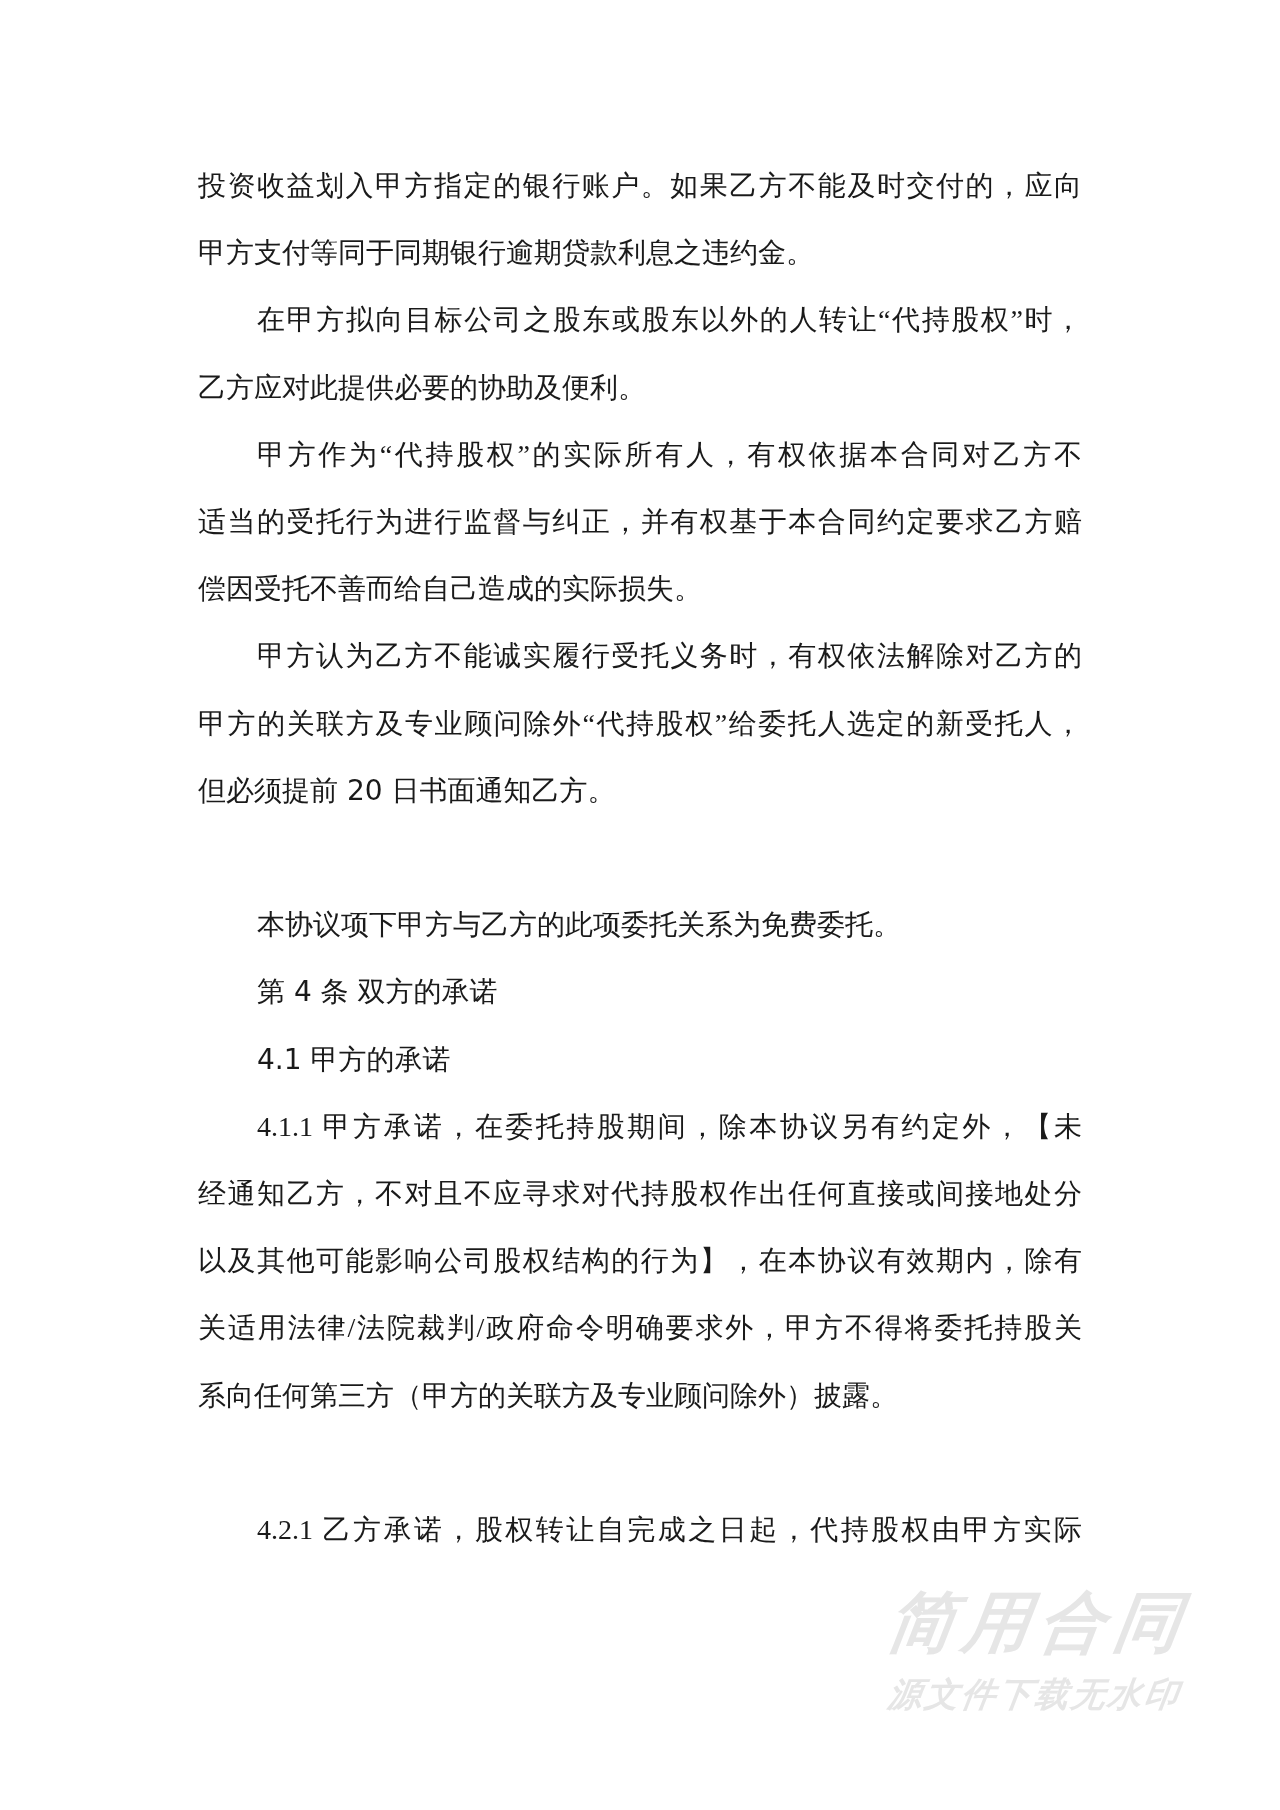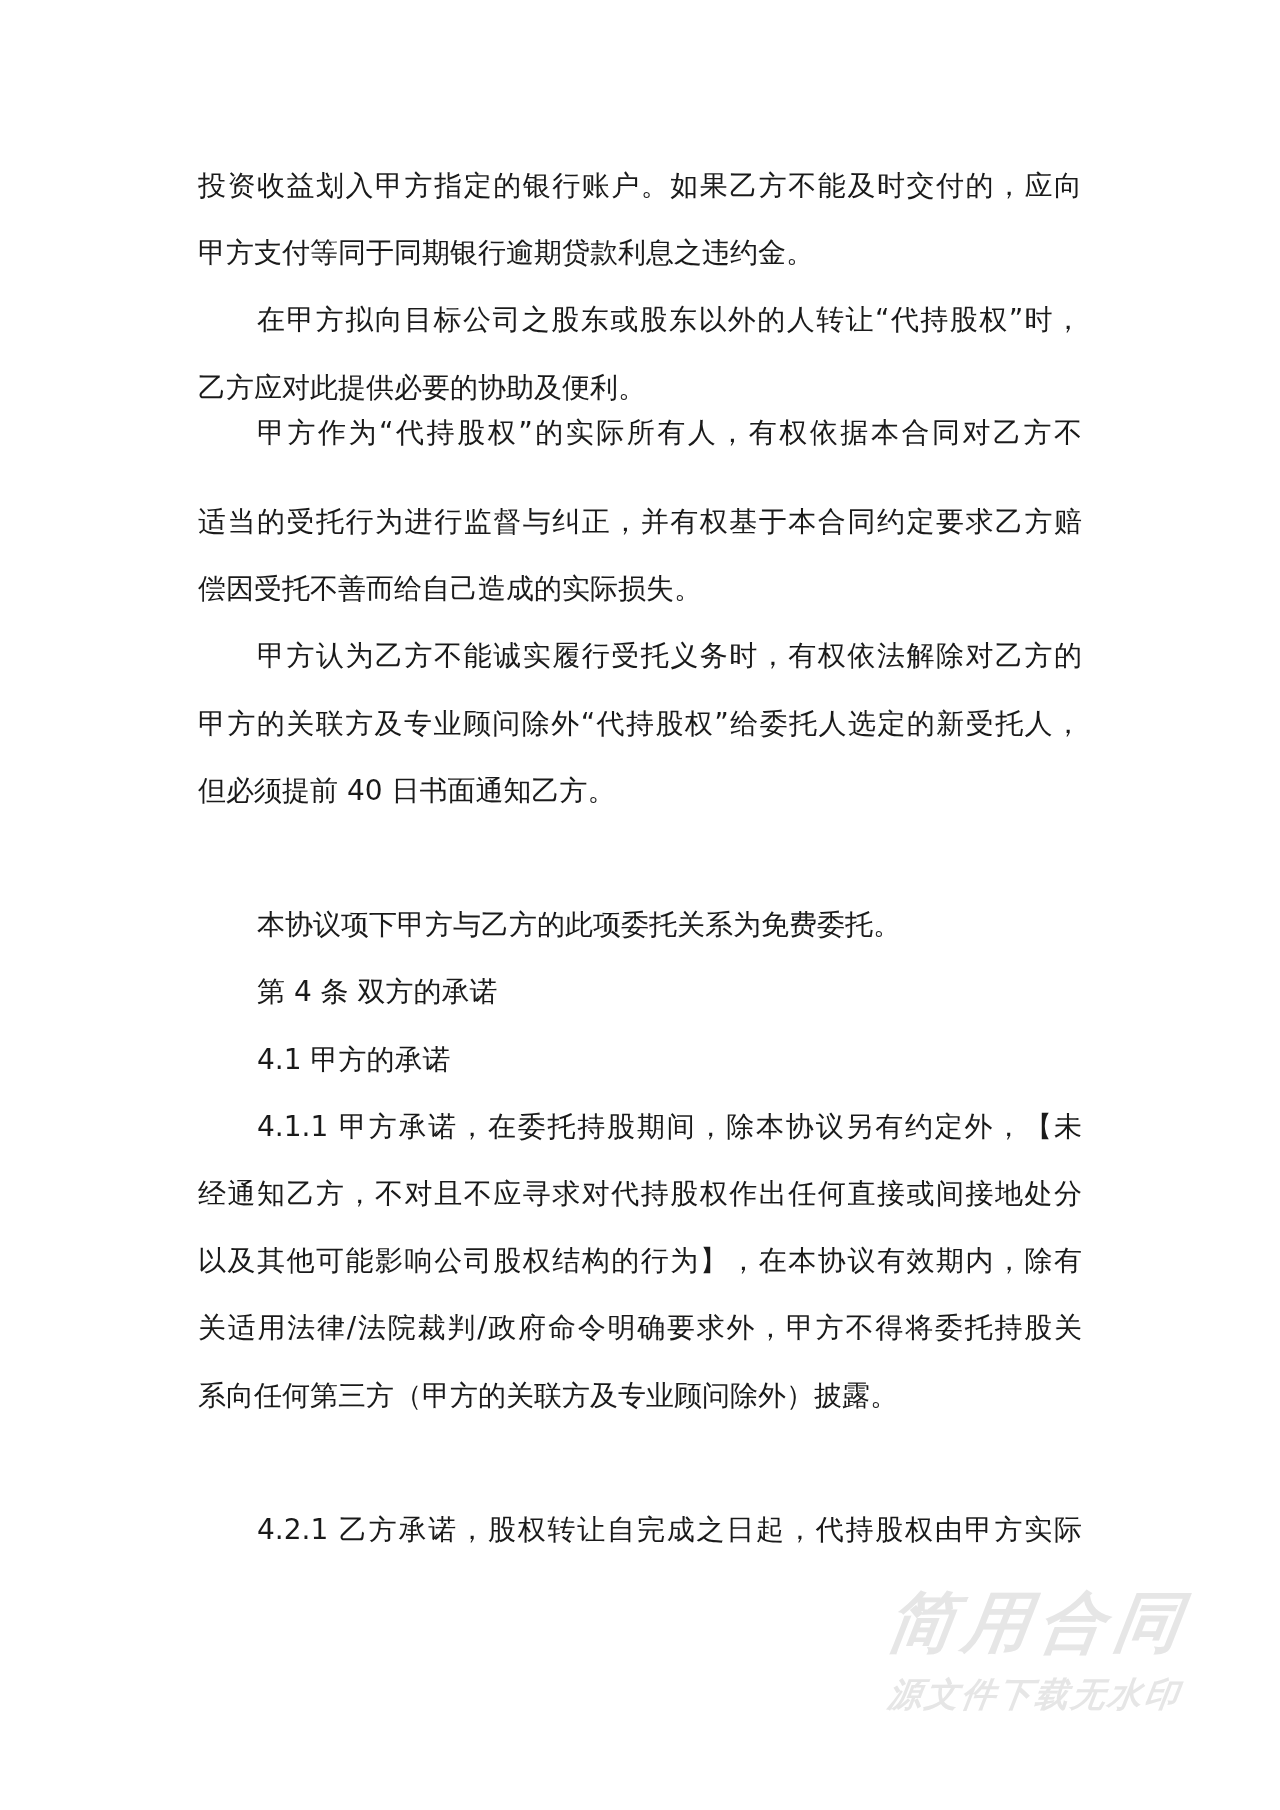--- a/index.html
+++ b/index.html
@@ -10,21 +10,21 @@
     left: 198px;
     width: 884px;
     height: 40px;
     line-height: 40px;
     font-family: "DejaVu Sans", "Liberation Sans", sans-serif;
     font-size: 28px;
     color: #1a1a1a;
     white-space: nowrap;
     overflow: visible;
   }
-  .line.full { text-align: justify; text-align-last: justify; }
+  .line.full { text-align: justify; text-align-last: justify; font-family: Liberation Serif, serif; }
   .line.indent { left: 257px; width: 825px; }
   .watermark {
     position: absolute;
     font-family: "DejaVu Sans", "Liberation Sans", sans-serif;
     font-weight: bold;
     font-style: italic;
     color: #e6e6e6;
     white-space: nowrap;
     transform: skewX(-8deg);
     transform-origin: left bottom;
@@ -33,26 +33,26 @@
   .wm-sub { left: 886px; top: 1676px; width: 292px; font-size: 34px; line-height: 36px; letter-spacing: 2px; text-align: justify; text-align-last: justify; }
 </style>
 </head>
 <body>
 
 <div class="page">
   <div class="line full" style="top:166px">投资收益划入甲方指定的银行账户。如果乙方不能及时交付的，应向</div>
   <div class="line full indent" style="top:300px">在甲方拟向目标公司之股东或股东以外的人转让“代持股权”时，</div>
   <div class="line" style="top:233px">甲方支付等同于同期银行逾期贷款利息之违约金。</div>
   <div class="line" style="top:368px">乙方应对此提供必要的协助及便利。</div>
-  <div class="line full indent" style="top:413px">甲方作为“代持股权”的实际所有人，有权依据本合同对乙方不</div>
+  <div class="line full indent" style="top:435px">甲方作为“代持股权”的实际所有人，有权依据本合同对乙方不</div>
   <div class="line full" style="top:502px">适当的受托行为进行监督与纠正，并有权基于本合同约定要求乙方赔</div>
   <div class="line" style="top:569px">偿因受托不善而给自己造成的实际损失。</div>
   <div class="line full indent" style="top:636px">甲方认为乙方不能诚实履行受托义务时，有权依法解除对乙方的</div>
   <div class="line full" style="top:704px">甲方的关联方及专业顾问除外“代持股权”给委托人选定的新受托人，</div>
-  <div class="line" style="top:771px">但必须提前 40 日书面通知乙方。</div>
+  <div class="line" style="top:771px">但必须提前 20 日书面通知乙方。</div>
   <div class="line indent" style="top:905px">本协议项下甲方与乙方的此项委托关系为免费委托。</div>
   <div class="line indent" style="top:972px">第 4 条  双方的承诺</div>
   <div class="line indent" style="top:1040px">4.1  甲方的承诺</div>
   <div class="line full indent" style="top:1107px">4.1.1  甲方承诺，在委托持股期间，除本协议另有约定外，【未</div>
   <div class="line full" style="top:1174px">经通知乙方，不对且不应寻求对代持股权作出任何直接或间接地处分</div>
   <div class="line full" style="top:1241px">以及其他可能影响公司股权结构的行为】，在本协议有效期内，除有</div>
   <div class="line full" style="top:1308px">关适用法律/法院裁判/政府命令明确要求外，甲方不得将委托持股关</div>
   <div class="line" style="top:1376px">系向任何第三方（甲方的关联方及专业顾问除外）披露。</div>
   <div class="line full indent" style="top:1510px">4.2.1  乙方承诺，股权转让自完成之日起，代持股权由甲方实际</div>
 

